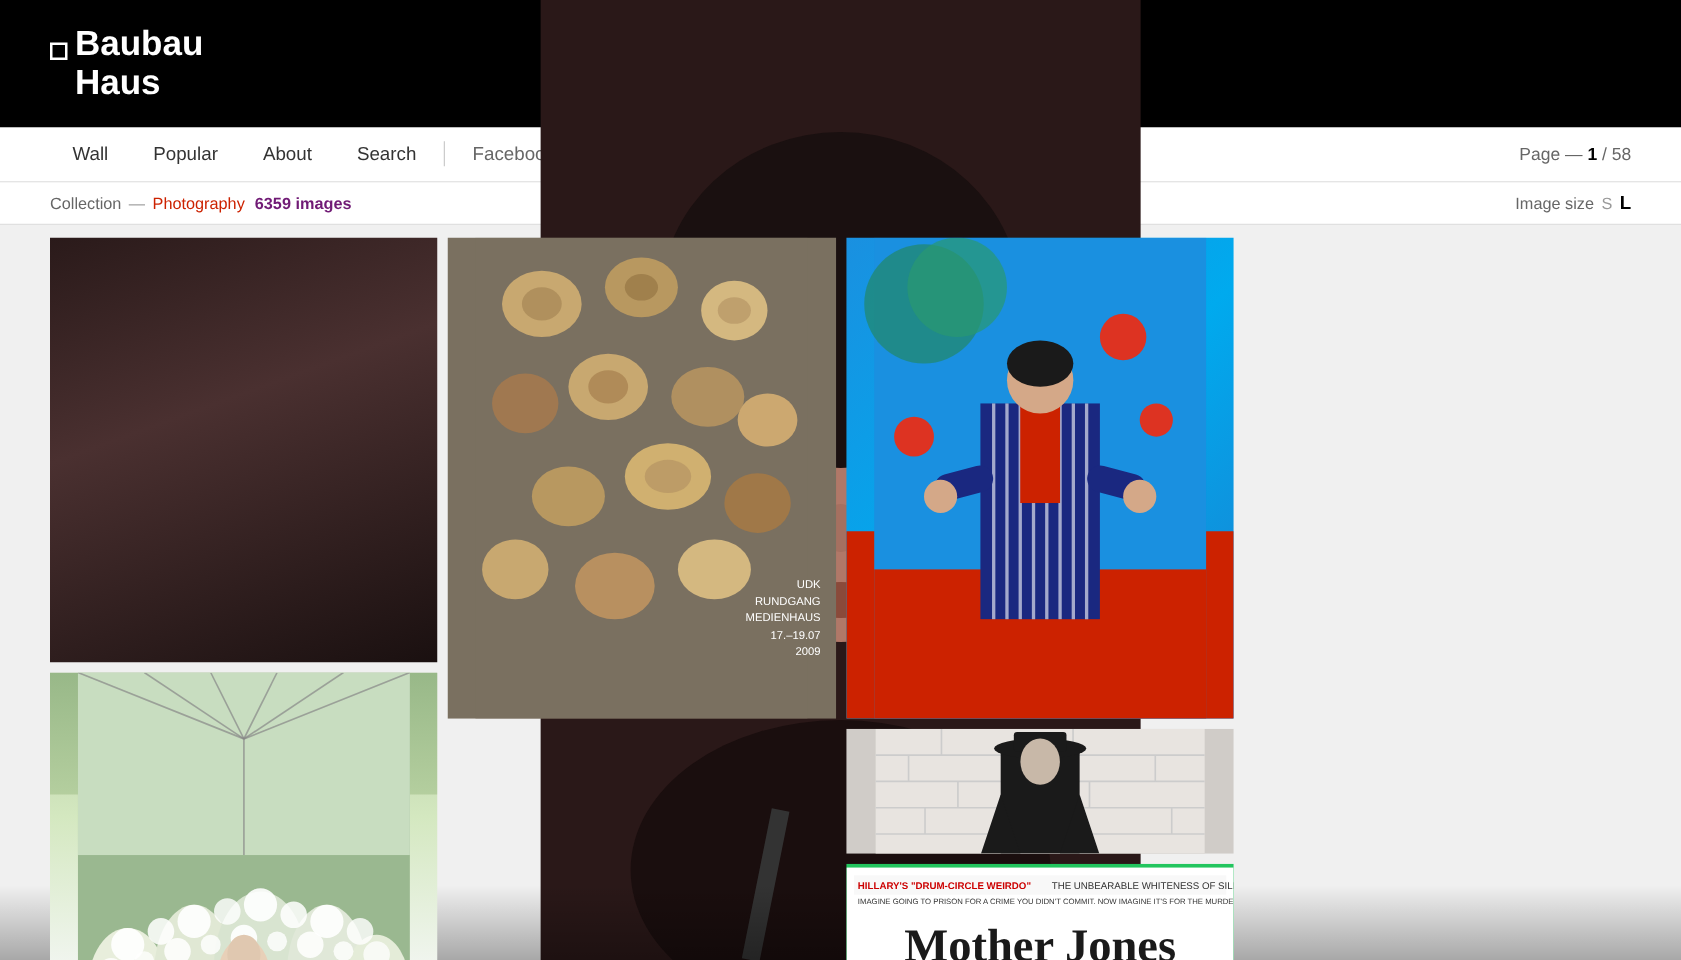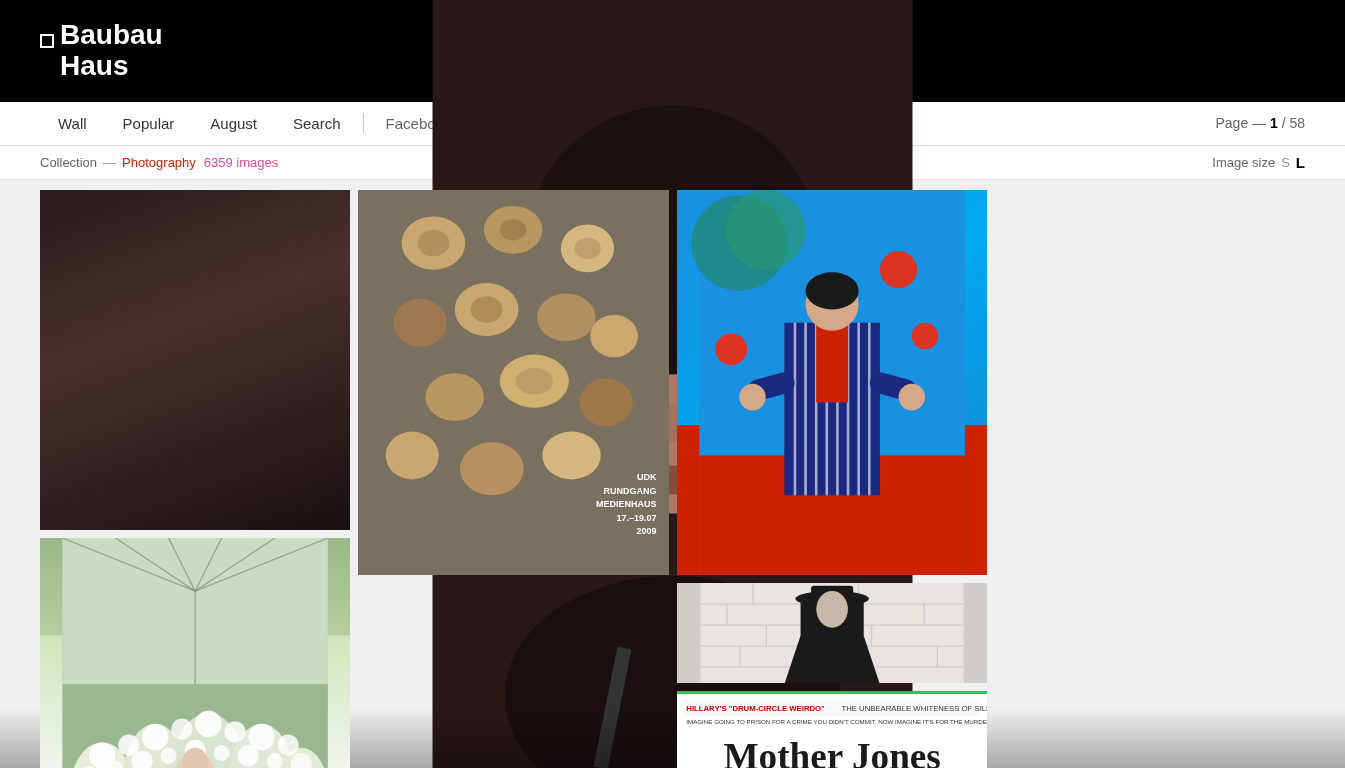--- a/index.html
+++ b/index.html
@@ -86,21 +86,21 @@
       align-items: center;
       justify-content: space-between;
       border-bottom: 1px solid #e0e0e0;
       font-size: 13px;
       color: #666;
     }
     .breadcrumb-left { display: flex; gap: 4px; }
     .breadcrumb-link { color: #666; text-decoration: none; }
     .breadcrumb-sep { color: #999; margin: 0 2px; }
     .breadcrumb-collection { color: #cc2200; font-weight: normal; }
-    .breadcrumb-count { color: #ec4899; margin-left: 4px; }
+    .breadcrumb-count { color: #701a75; margin-left: 4px; font-weight: bold; }
     .image-size-control { display: flex; align-items: center; gap: 6px; font-size: 13px; color: #666; }
     .size-s { font-size: 13px; color: #999; cursor: pointer; }
     .size-l { font-size: 15px; color: #000; cursor: pointer; font-weight: bold; }
 
     
     .gallery {
       padding: 10px 40px 40px 40px;
       columns: 4;
       column-gap: 8px;
     }
@@ -203,21 +203,21 @@
       <span>Baubau</span>
       <span>Haus</span>
     </div>
   </div>
 </header>
 
 <nav class="nav">
   <div class="nav-left">
     <a class="nav-item">Wall</a>
     <a class="nav-item">Popular</a>
-    <a class="nav-item">August</a>
+    <a class="nav-item">About</a>
     <a class="nav-item">Search</a>
     <div class="nav-separator"></div>
     <div class="nav-social">
       <a class="nav-item">Facebook</a>
       <a class="nav-item">Twitter</a>
       <a class="nav-item">RSS</a>
     </div>
     <div class="nav-separator"></div>
     <a class="nav-item nav-baubauwerk">Baubauwerk</a>
   </div>
@@ -355,21 +355,21 @@
         <ellipse cx="72" cy="100" rx="11" ry="9" fill="#d4b880"></ellipse>
 
         <ellipse cx="20" cy="20" rx="6" ry="5" fill="#a08050" opacity="0.6"></ellipse>
         <ellipse cx="50" cy="15" rx="5" ry="4" fill="#907040" opacity="0.6"></ellipse>
         <ellipse cx="78" cy="22" rx="5" ry="4" fill="#b09060" opacity="0.6"></ellipse>
         <ellipse cx="40" cy="45" rx="6" ry="5" fill="#a07848" opacity="0.6"></ellipse>
         <ellipse cx="58" cy="72" rx="7" ry="5" fill="#b09060" opacity="0.6"></ellipse>
 
         <rect x="55" y="105" width="40" height="35" fill="rgba(0,0,0,0)"></rect>
       </svg>
-      <div class="hair-text" style="position:absolute;right:12px;bottom:36px;color:#fff;font-size:9px;text-align:right;line-height:1.5;font-weight:bold;">
+      <div class="hair-text" style="position:absolute;right:12px;bottom:46px;color:#fff;font-size:9px;text-align:right;line-height:1.5;font-weight:normal;">
         UDK<br>RUNDGANG<br>MEDIENHAUS<br>17.–19.07<br>2009
       </div>
     </div>
   </div>
 
   <div class="gallery-item">
     <div class="img-placeholder photo-fashion" style="height:385px;position:relative;overflow:hidden;">
       <svg viewBox="0 0 100 145" width="100%" height="100%" style="position:absolute;top:0;left:0;">
 
         <rect width="100" height="145" fill="#1a90e0"></rect>

